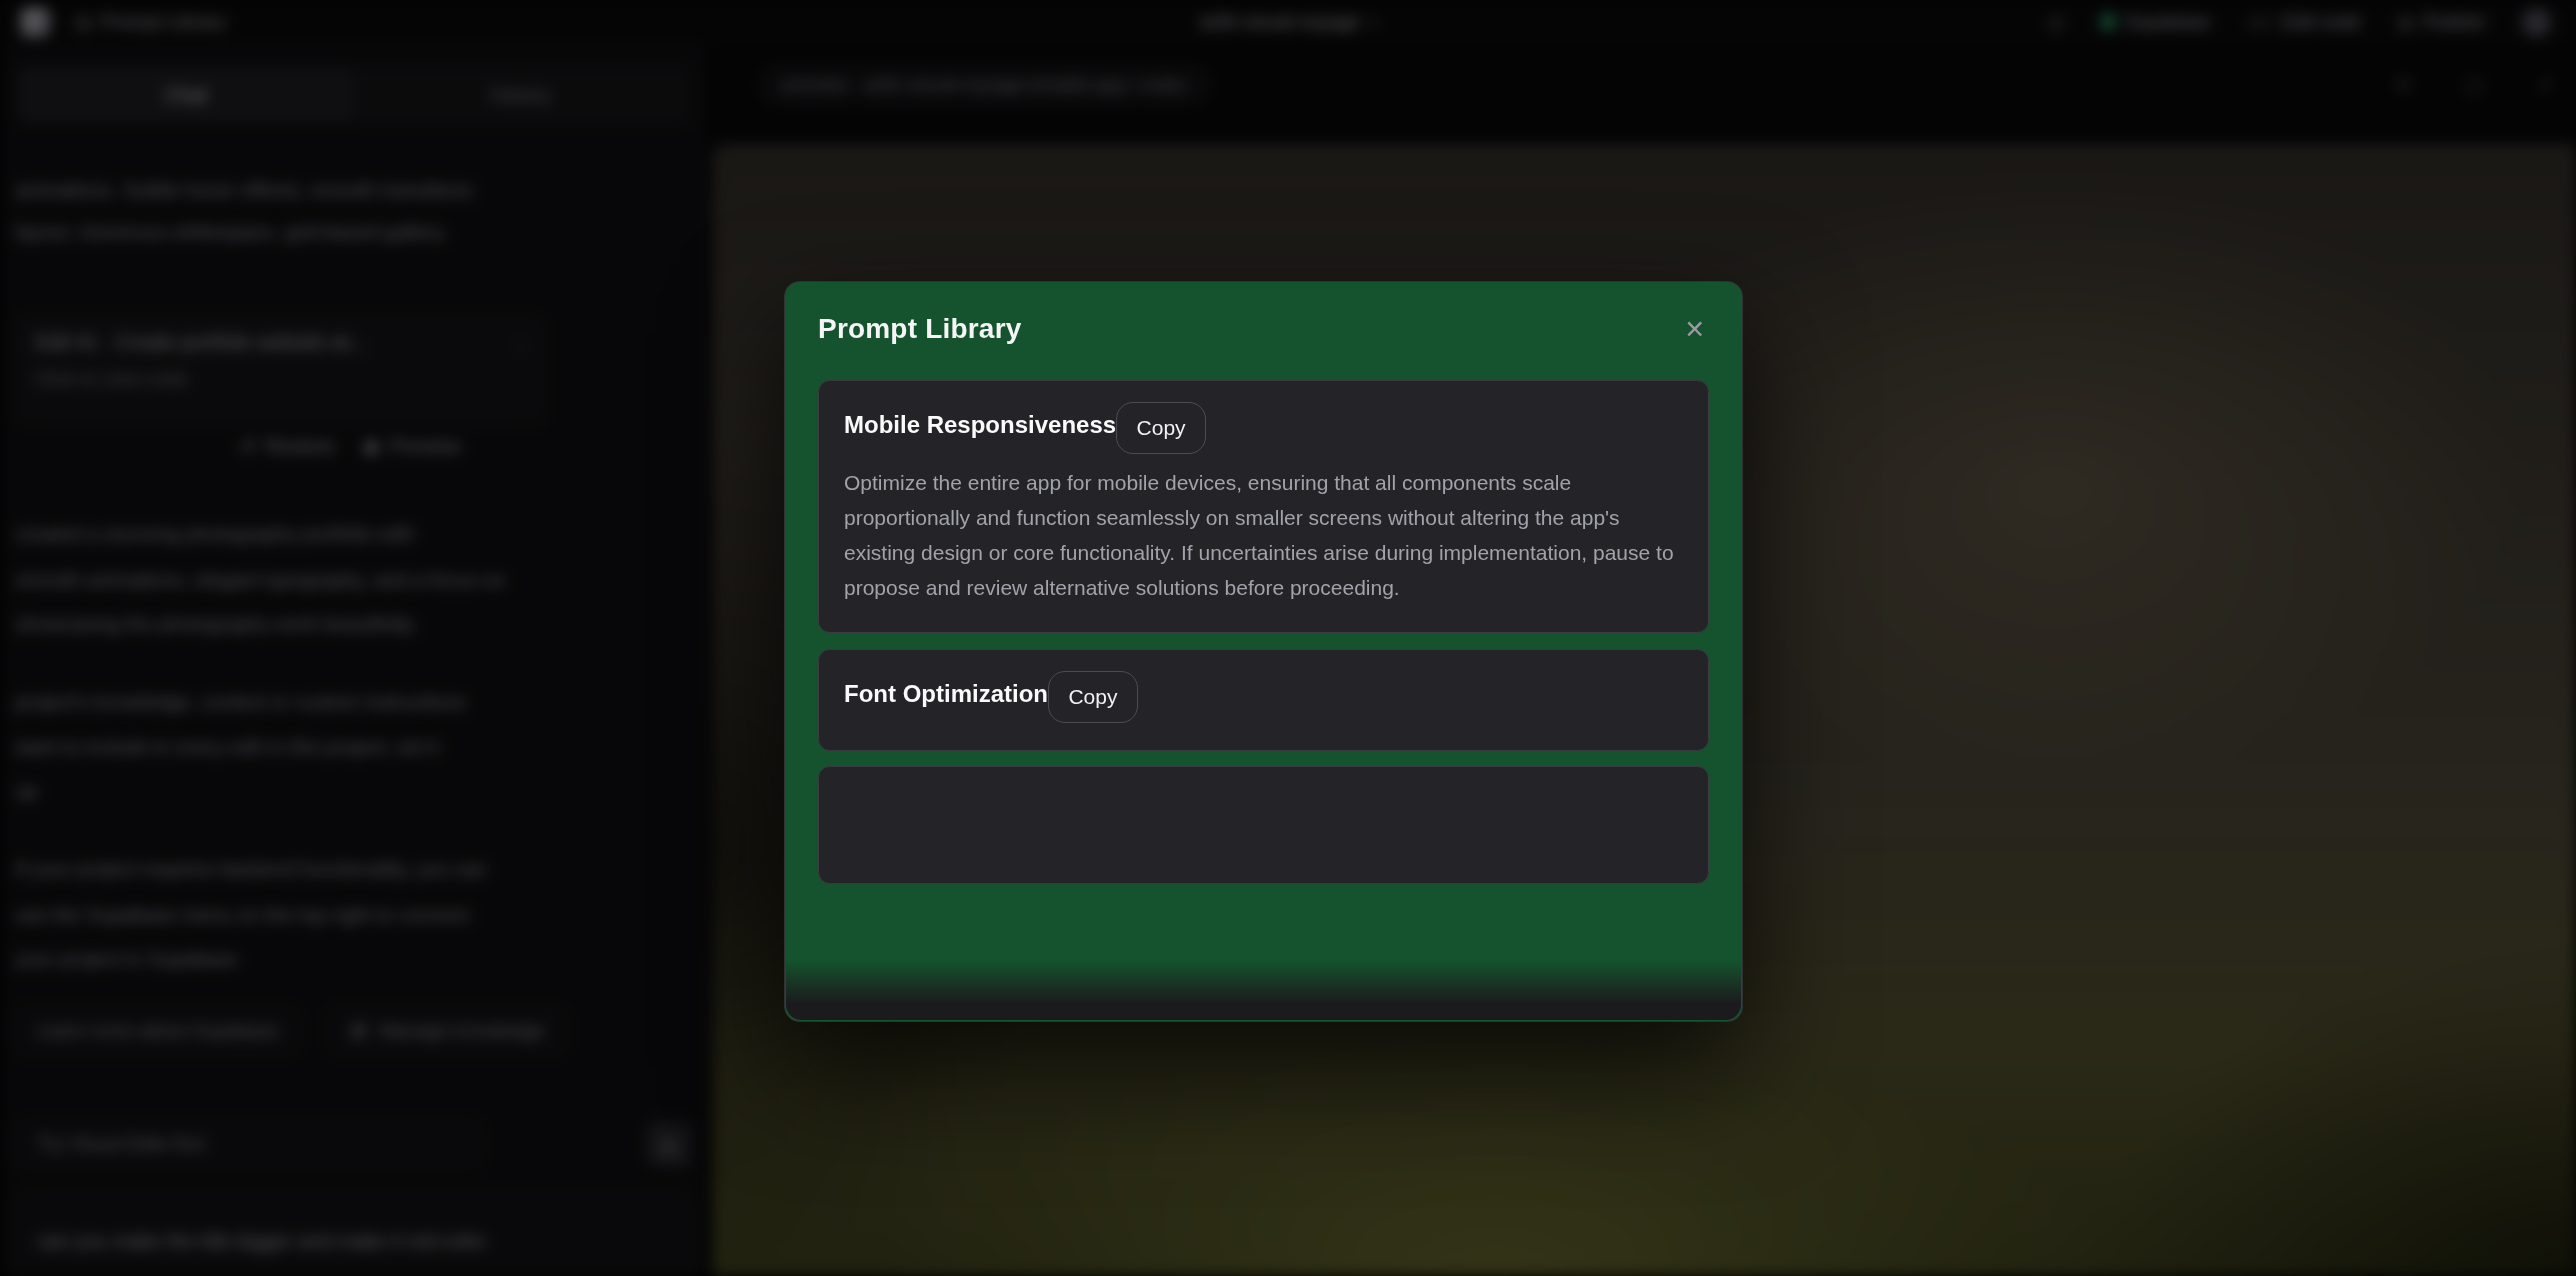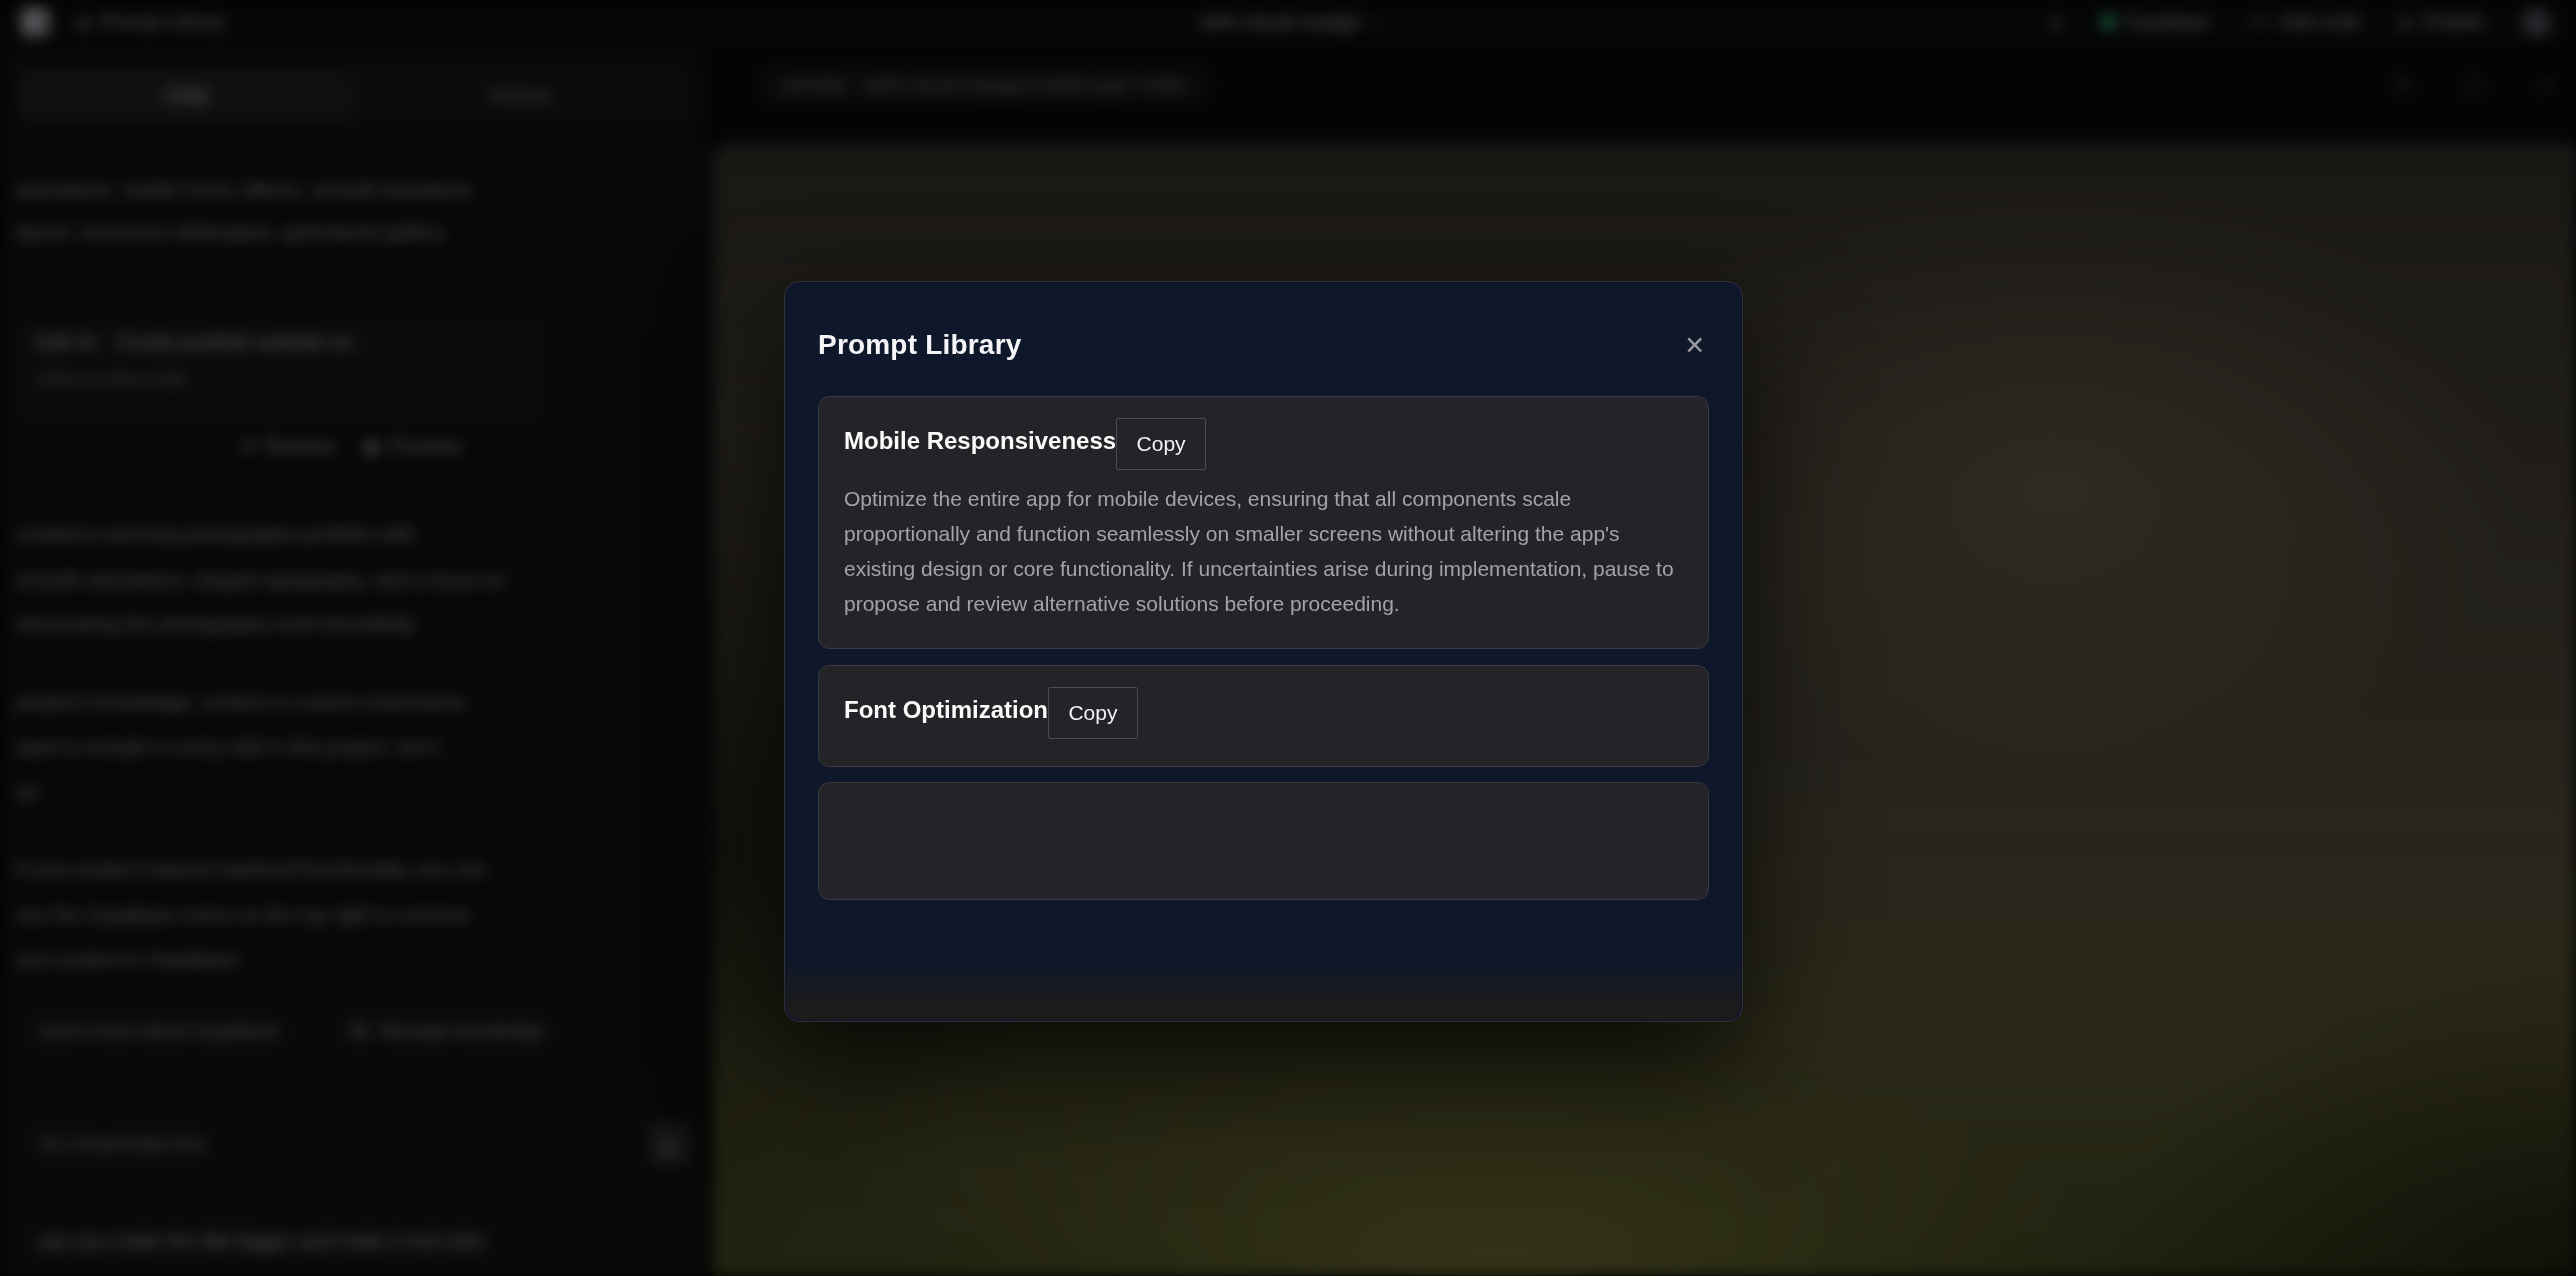--- a/index.html
+++ b/index.html
@@ -73,38 +73,38 @@
       radial-gradient(674px 433px at 72% 30%, rgba(175,155,115,0.30), transparent 70%),
       radial-gradient(866px 327px at 42% 100%, rgba(195,195,85,0.33), transparent 72%),
       radial-gradient(501px 578px at 0% 62%, rgba(0,0,0,0.55), transparent 72%),
       radial-gradient(674px 481px at 100% 100%, rgba(0,0,0,0.5), transparent 70%),
       linear-gradient(180deg,#3a362f 0%,#4a443a 32%,#565040 56%,#5e5c34 80%,#474a22 100%);
   }
   
   .overlay { position:absolute; inset:0; background:rgba(0,0,0,0.55); }
   .modal {
     position:absolute; left:784px; top:281px; width:959px; height:741px;
-    background:#0f172a; border:1px solid #313136; border-radius:15.4px;
+    background:#14532d; border:1px solid #313136; border-radius:15.4px;
     box-shadow:0 48px 116px rgba(0,0,0,0.75);
-    padding:16px 33px; box-sizing:border-box; overflow:hidden; color:#e8e8ec;
+    padding:0 33px; box-sizing:border-box; overflow:hidden; color:#e8e8ec;
   }
   .modal-header { display:flex; align-items:center; justify-content:space-between; margin-top:31px; }
   .modal-title { font-size:28px; font-weight:700; color:#f5f5f7; letter-spacing:0.2px; }
   .close-btn { background:none; border:none; color:#9a9aa2; font-size:25px;
     padding:3.9px; cursor:pointer; font-family:inherit; line-height:1; }
   .search-input { margin-top:27px; width:100%; height:65px; box-sizing:border-box;
     background:#232326; border:1.4px solid #43434a; border-radius:9.6px;
     padding:0 23px; color:#d8d8de; font-size:22px; font-family:inherit; outline:none; }
   .search-input::placeholder { color:#a2a2ab; }
   .prompt-card { margin-top:34px; background:#242428; border:1px solid #3a3a40;
     border-radius:11.6px; padding:21px 25px 27px; box-sizing:border-box; }
   .prompt-card + .prompt-card { margin-top:15.4px; }
   .card-head { display:flex; justify-content:flex-start; align-items:flex-start; }
   .card-title { font-size:24px; font-weight:700; color:#fafafa; padding-top:9.6px; }
-  .copy-btn { min-width:90px; height:52px; border-radius:2px; border:1px solid #4b4b52;
+  .copy-btn { min-width:90px; height:52px; border-radius:17px; border:1px solid #4b4b52;
     background:transparent; color:#f2f2f4; font-size:21px; font-family:inherit; cursor:pointer; }
   .card-desc { margin-top:11.6px; font-size:21px; line-height:35px; color:#a2a2ab; }
   .partial-card { margin-top:15.4px; height:116px; background:#242428;
     border:1px solid #3a3a40; border-radius:11.6px; }
   .modal-fade { position:absolute; left:1px; right:1px; bottom:1px; height:60px;
     border-radius:0 0 15.4px 15.4px; pointer-events:none;
     background:linear-gradient(180deg, rgba(27,27,29,0) 0%, #1b1b1d 72%); }
 </style>
 </head>
 <body>

